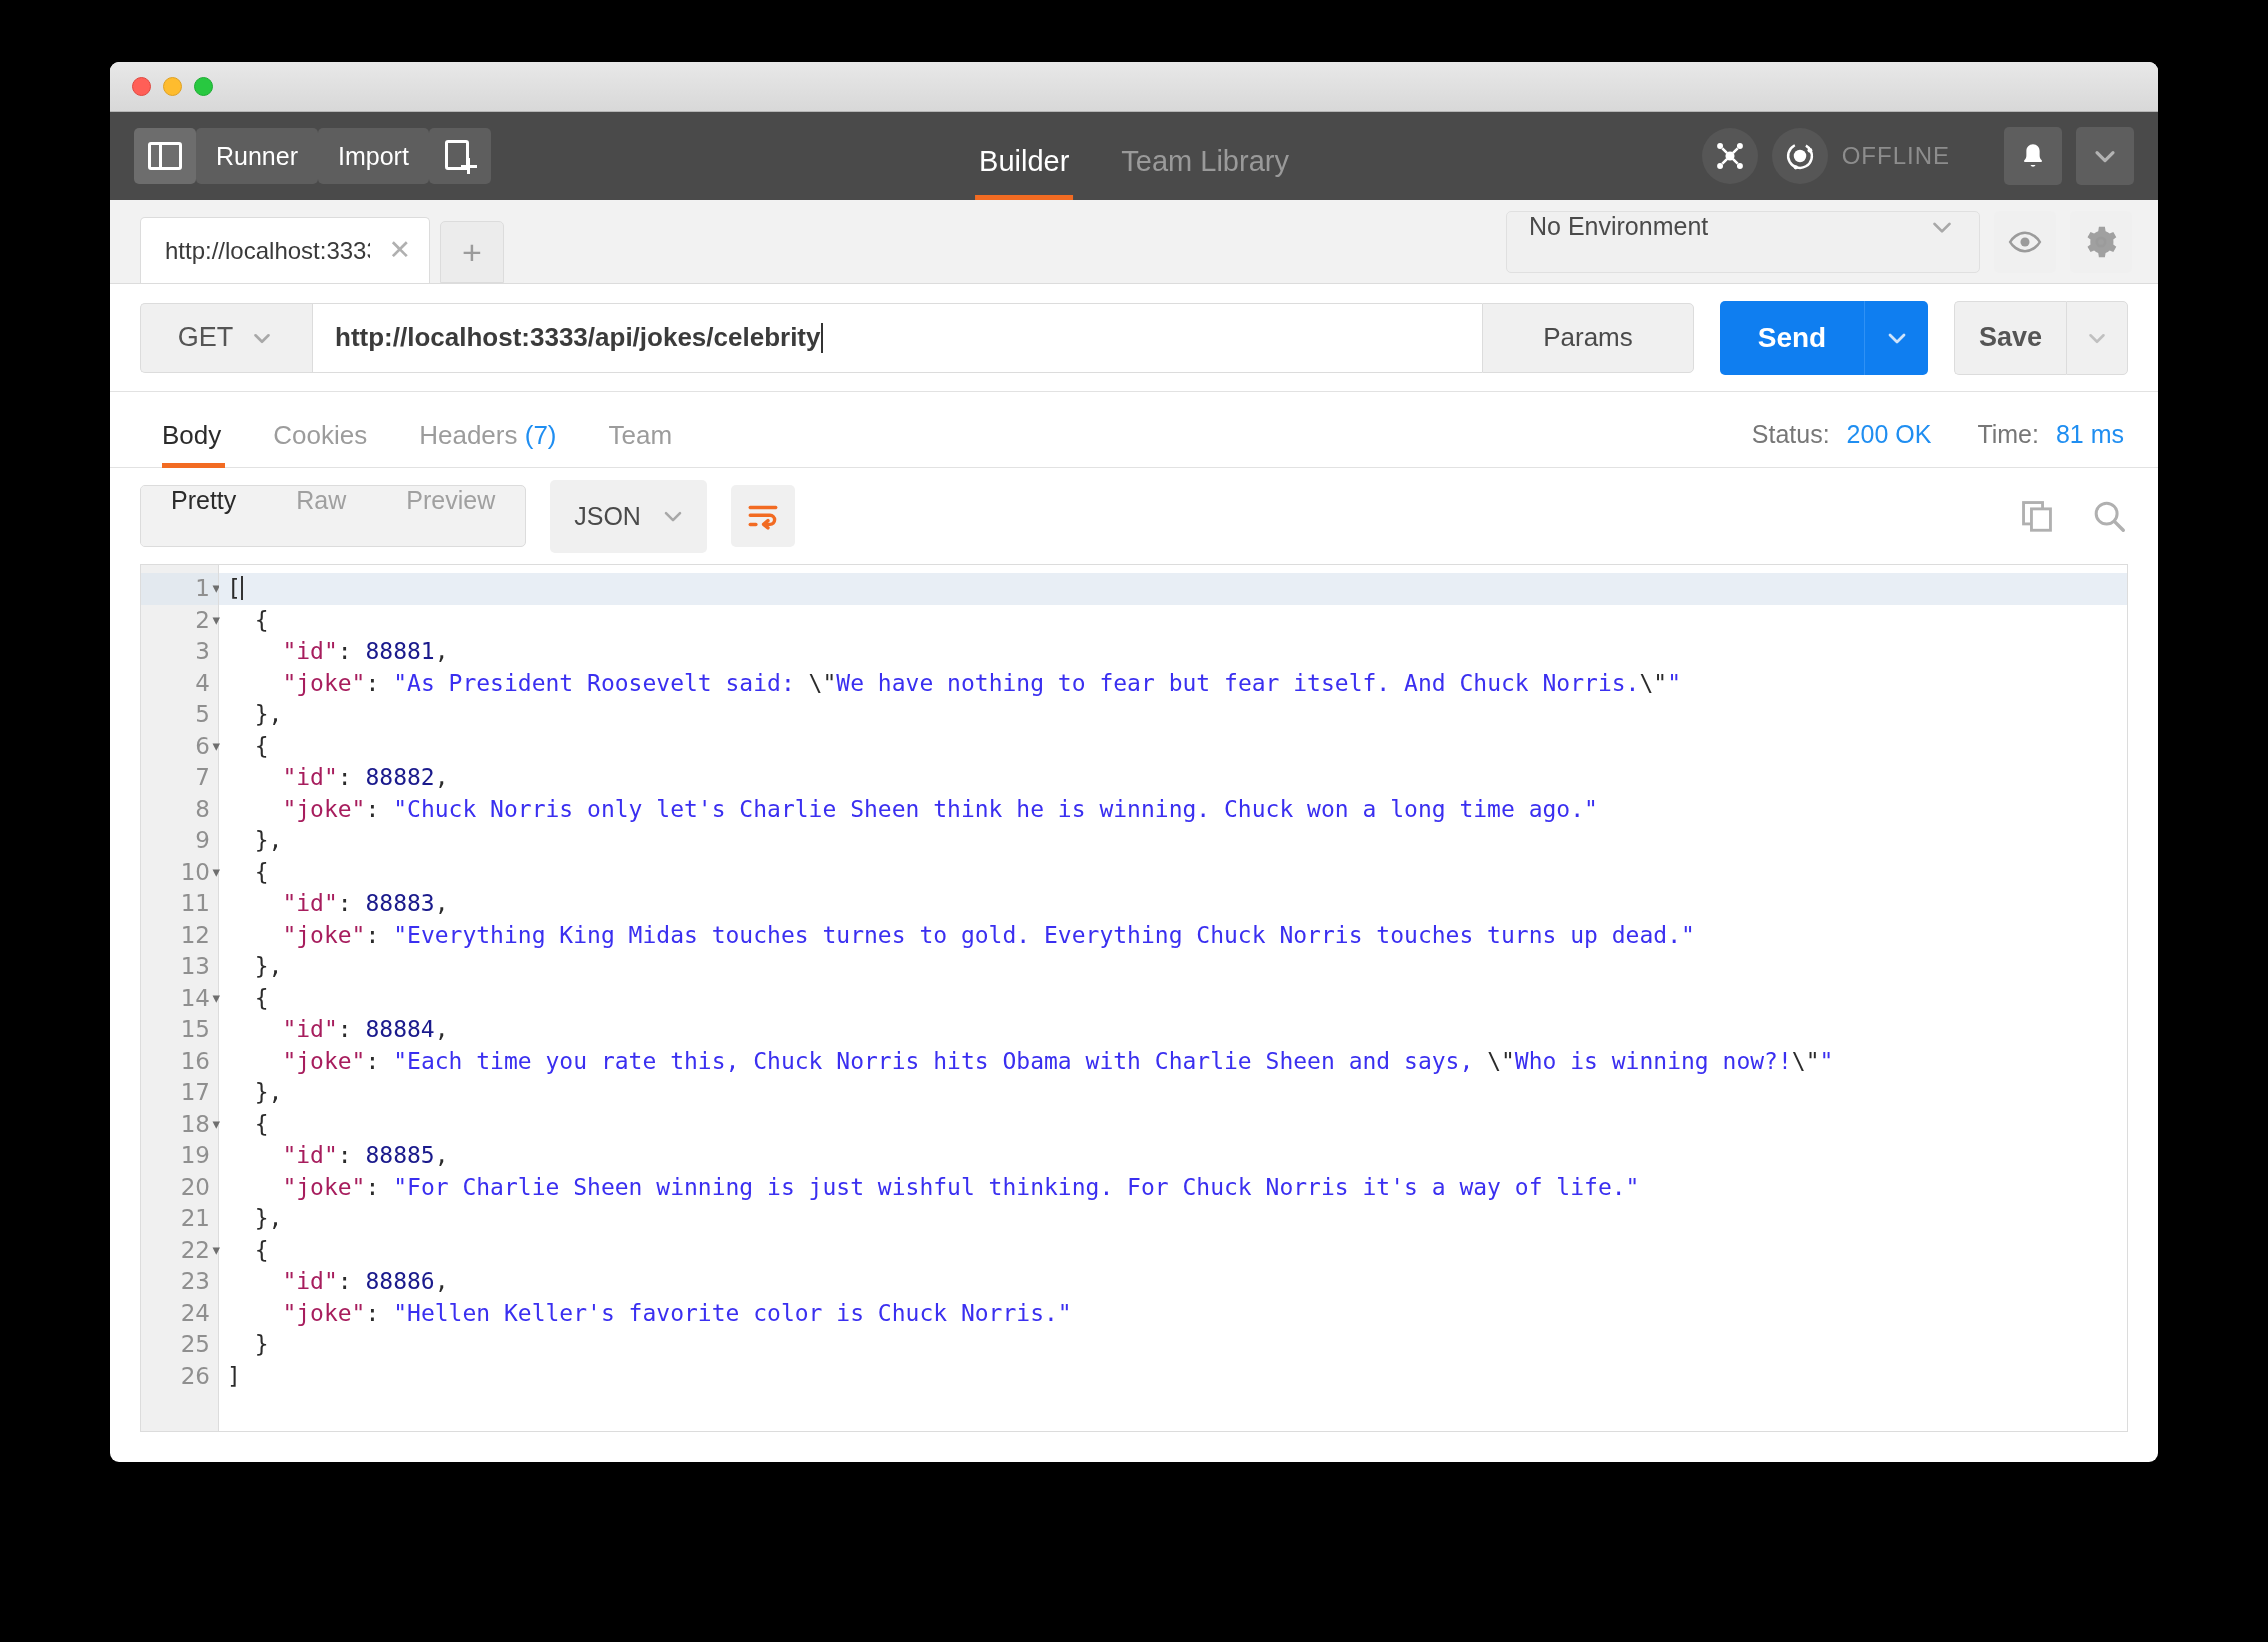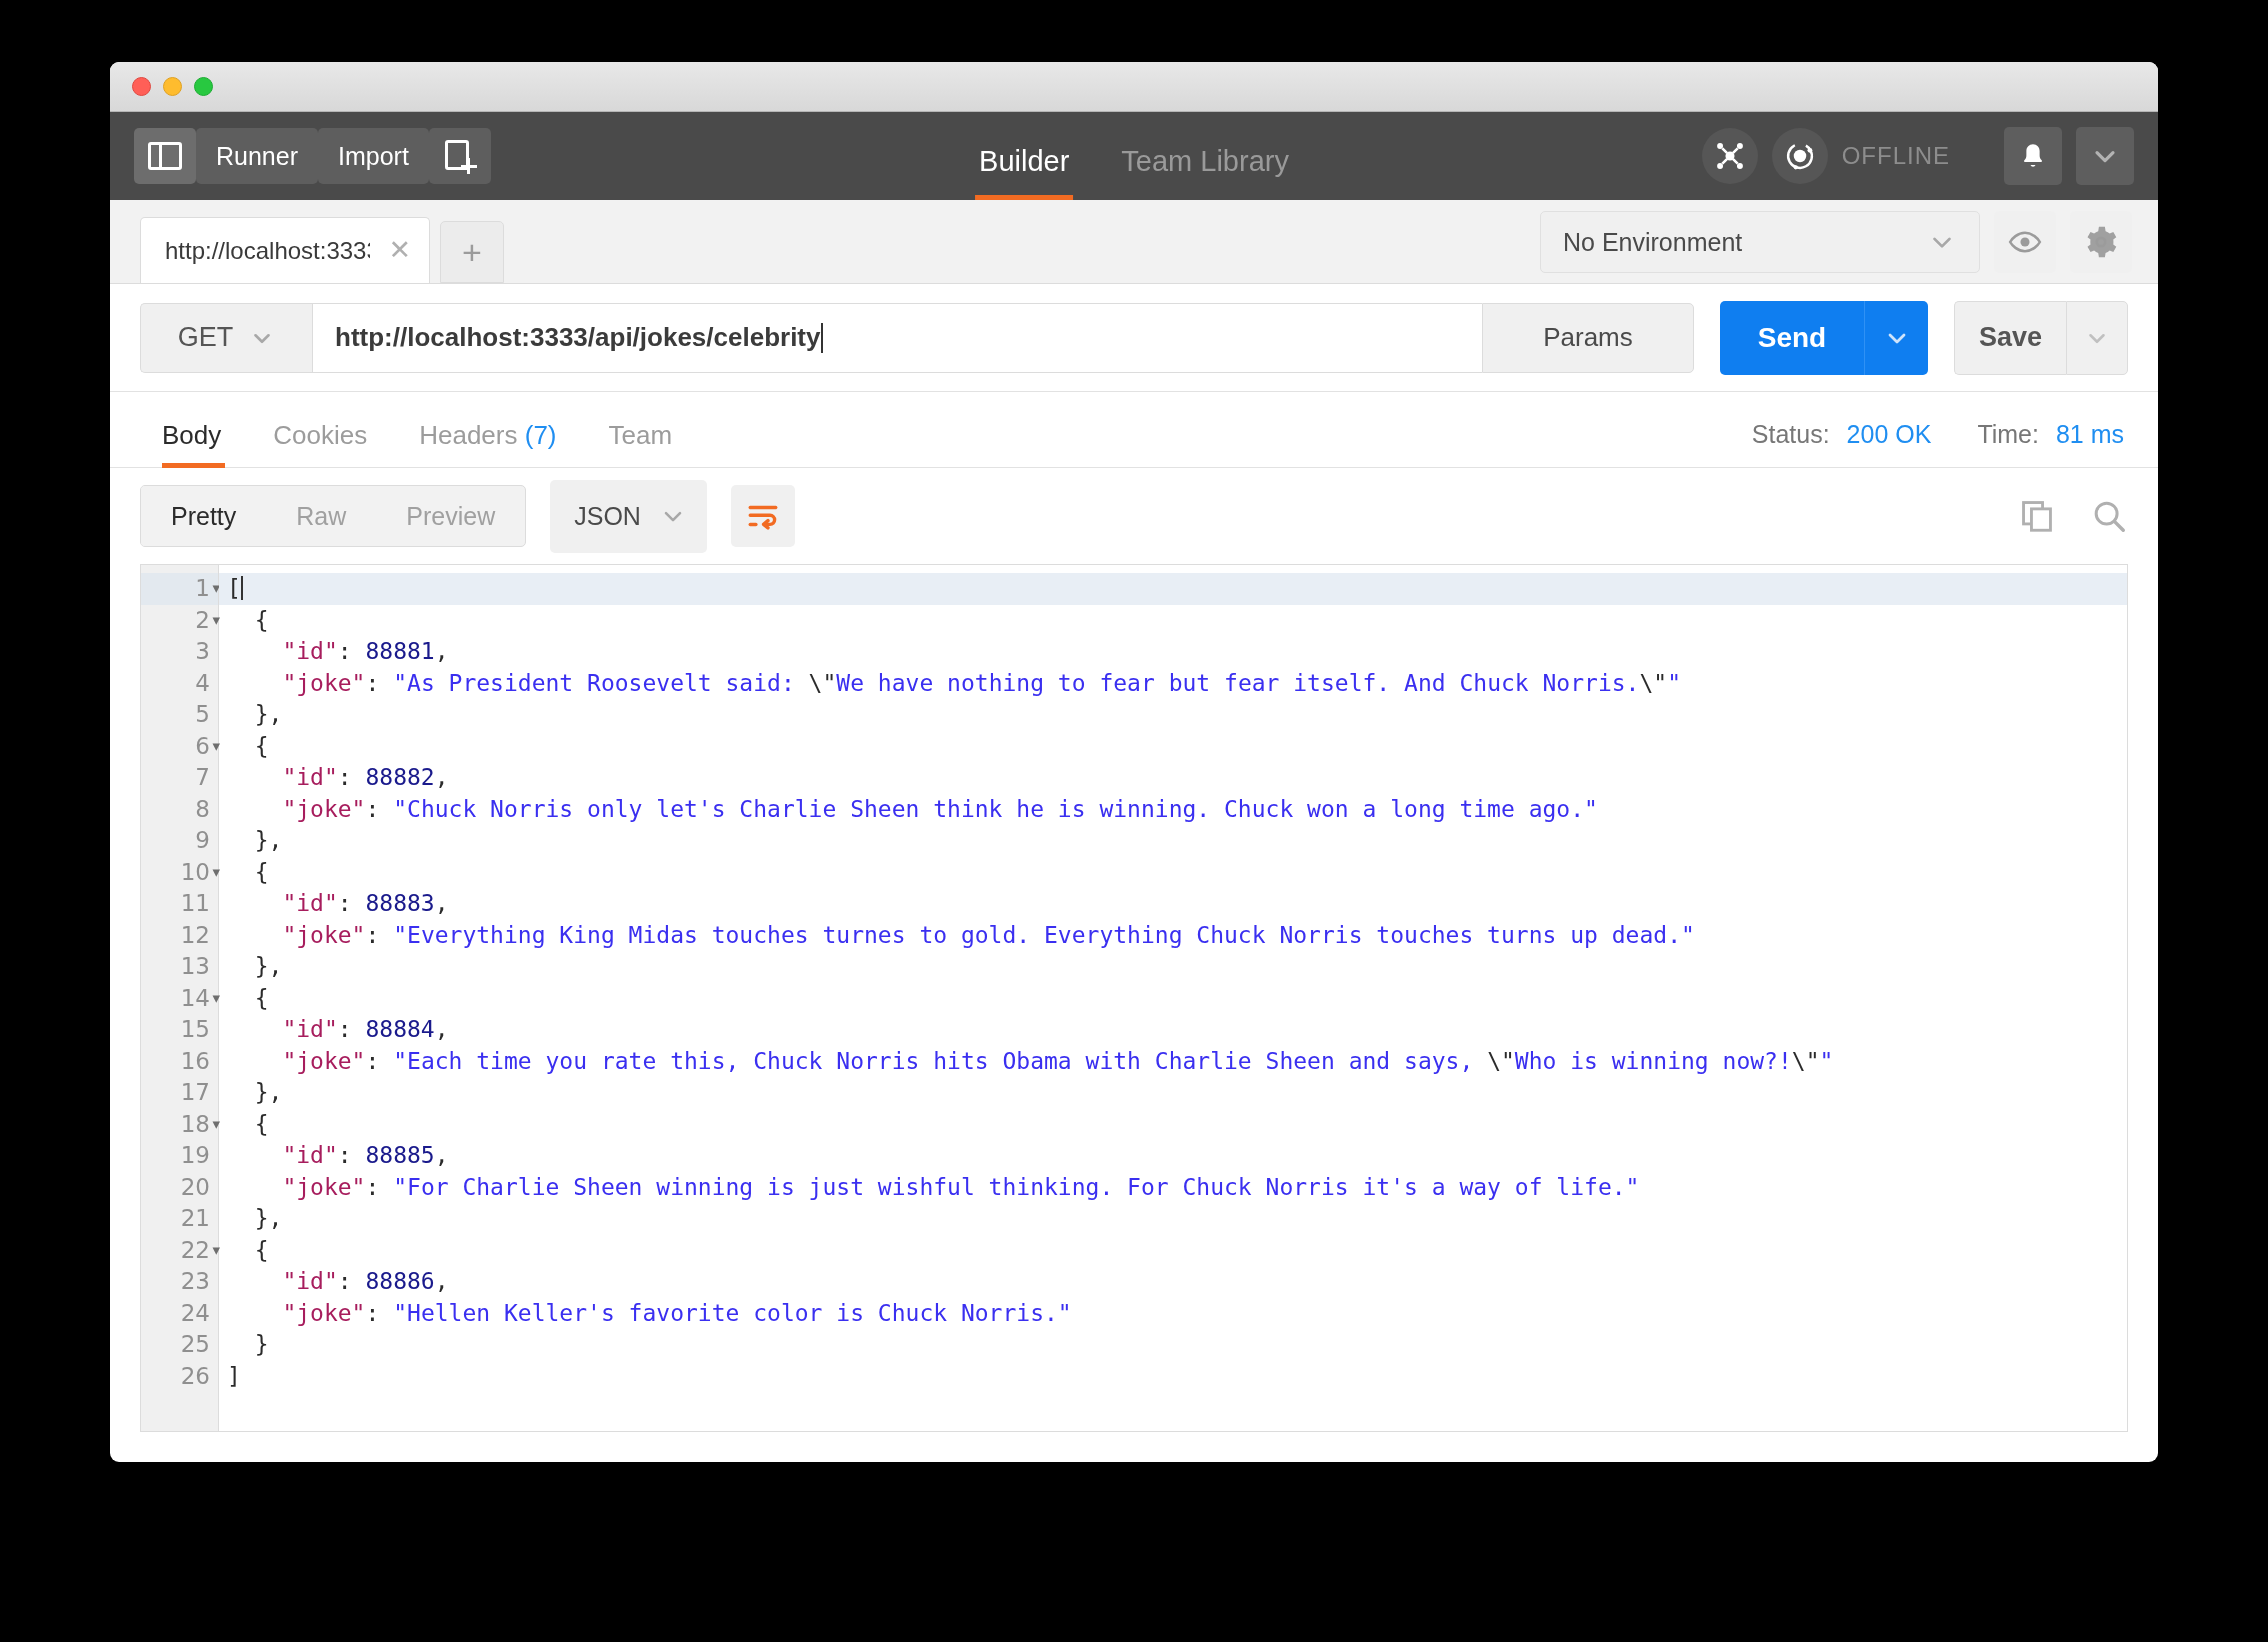--- a/index.html
+++ b/index.html
@@ -89,22 +89,22 @@
   }
   .reqtab .label { overflow: hidden; white-space: nowrap; text-overflow: clip; }
   .tabclose { margin-left: 18px; color: #b0b0b0; font-size: 27px; line-height: 1; cursor: pointer; }
   .addtab {
     width: 64px; height: 62px; background: #ececec; border: 1px solid #dcdcdc;
     border-radius: 5px 5px 0 0; display:flex; align-items:center; justify-content:center;
     color: #9b9b9b; font-size: 34px; margin-left: 10px; cursor: pointer;
   }
   .envwrap { position: absolute; right: 26px; bottom: 10px; display: flex; align-items: center; }
   .envsel {
-    width: 440px; height: 62px; background: #f0f0f0; border: 1px solid #e0e0e0; border-radius: 5px;
-    display: flex; align-items: center; padding: 0 22px 0 22px;
+    width: 474px; height: 62px; background: #f0f0f0; border: 1px solid #e0e0e0; border-radius: 5px;
+    display: flex; padding: 0 22px 0 22px;
     font-size: 25px; color: #4a4a4a; cursor: pointer;
   }
   .envsel .chev { margin-left: auto; }
   .envicon {
     width: 62px; height: 62px; background: #f0f0f0; border-radius: 5px; margin-left: 14px;
     display:flex; align-items:center; justify-content:center; cursor:pointer;
   }
   
   .urlrow {
     height: 108px; display: flex; align-items: center; padding: 0 30px;
@@ -169,21 +169,21 @@
   .statuswrap .grp { margin-left: 46px; }
   
   .bodybar {
     height: 96px; display: flex; align-items: center; padding: 0 30px; flex: none; background:#fff;
   }
   .segwrap {
     display: flex; border: 1px solid #dcdcdc; border-radius: 5px; overflow: hidden; height: 62px;
     background: #f2f2f2;
   }
   .seg {
-    padding: 0 30px; display: flex; align-items: center; font-size: 25px; color: #a0a0a0; cursor: pointer;
+    padding: 0 30px; display: flex; align-items: flex-start; font-size: 25px; color: #a0a0a0; cursor: pointer;
   }
   .seg.active { color: #2b2b2b; background: #f2f2f2; }
   .fmtsel {
     height: 73px; background: #f0f0f0; border-radius: 5px; margin-left: 24px;
     display: flex; align-items: center; padding: 0 20px 0 24px; font-size: 25px; color: #4a4a4a; cursor:pointer;
   }
   .fmtsel .chev { margin-left: 18px; }
   .wrapbtn {
     width: 64px; height: 62px; background: #f0f0f0; border-radius: 5px; margin-left: 24px;
     display:flex; align-items:center; justify-content:center; cursor: pointer;

